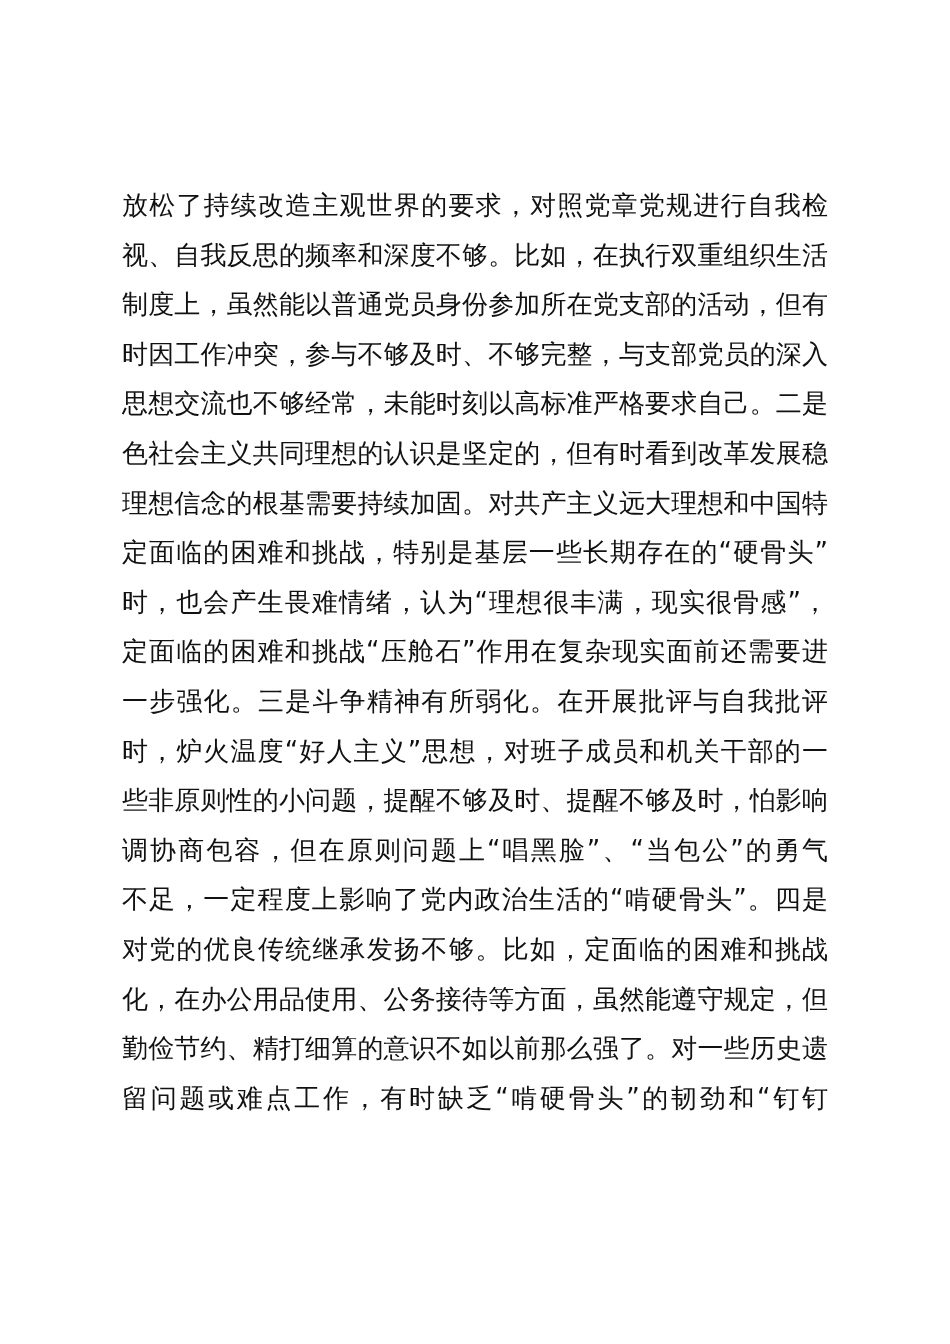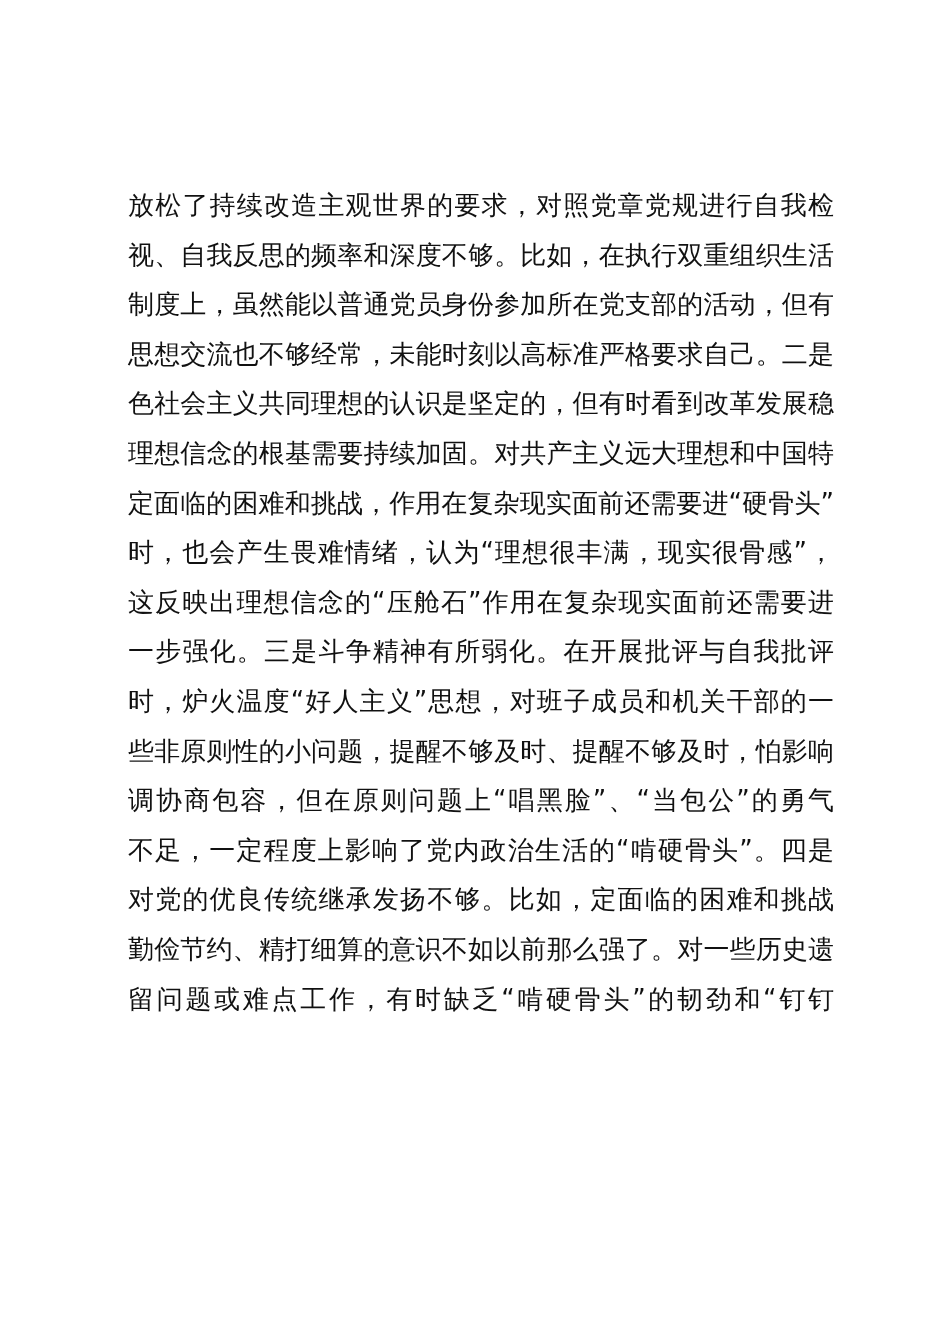--- a/index.html
+++ b/index.html
@@ -16,21 +16,21 @@
     .page {
       position: absolute;
       left: 0;
       top: 0;
       width: 950px;
       height: 1344px;
       background: #ffffff;
     }
     .body-text {
       position: absolute;
-      left: 128px;
+      left: 122px;
       top: 181px;
       width: 706px;
       color: #111111;
       font-family: "DejaVu Sans", "Liberation Sans", sans-serif;
       font-size: 26px;
       line-height: 49.6px;
     }
     .line {
       display: block;
       white-space: nowrap;
@@ -41,28 +41,30 @@
     }
   </style>
 </head>
 <body>
 
 <div class="page">
   <div class="body-text">
     <span class="line">放松了持续改造主观世界的要求，对照党章党规进行自我检</span>
     <span class="line">视、自我反思的频率和深度不够。比如，在执行双重组织生活</span>
     <span class="line">制度上，虽然能以普通党员身份参加所在党支部的活动，但有</span>
+    <span class="line">时因工作冲突，参与不够及时、不够完整，与支部党员的深入</span>
     <span class="line">思想交流也不够经常，未能时刻以高标准严格要求自己。二是</span>
     <span class="line">色社会主义共同理想的认识是坚定的，但有时看到改革发展稳</span>
     <span class="line">理想信念的根基需要持续加固。对共产主义远大理想和中国特</span>
-    <span class="line">定面临的困难和挑战，作用在复杂现实面前还需要进“硬骨头”</span>
+    <span class="line">定面临的困难和挑战，特别是基层一些长期存在的“硬骨头”</span>
     <span class="line">时，也会产生畏难情绪，认为“理想很丰满，现实很骨感”，</span>
-    <span class="line">这反映出理想信念的“压舱石”作用在复杂现实面前还需要进</span>
+    <span class="line">定面临的困难和挑战“压舱石”作用在复杂现实面前还需要进</span>
     <span class="line">一步强化。三是斗争精神有所弱化。在开展批评与自我批评</span>
     <span class="line">时，炉火温度“好人主义”思想，对班子成员和机关干部的一</span>
     <span class="line">些非原则性的小问题，提醒不够及时、提醒不够及时，怕影响</span>
     <span class="line">调协商包容，但在原则问题上“唱黑脸”、“当包公”的勇气</span>
     <span class="line">不足，一定程度上影响了党内政治生活的“啃硬骨头”。四是</span>
     <span class="line">对党的优良传统继承发扬不够。比如，定面临的困难和挑战</span>
+    <span class="line">化，在办公用品使用、公务接待等方面，虽然能遵守规定，但</span>
     <span class="line">勤俭节约、精打细算的意识不如以前那么强了。对一些历史遗</span>
     <span class="line">留问题或难点工作，有时缺乏“啃硬骨头”的韧劲和“钉钉</span>
   </div>
 </div>
 
 </body></html>

